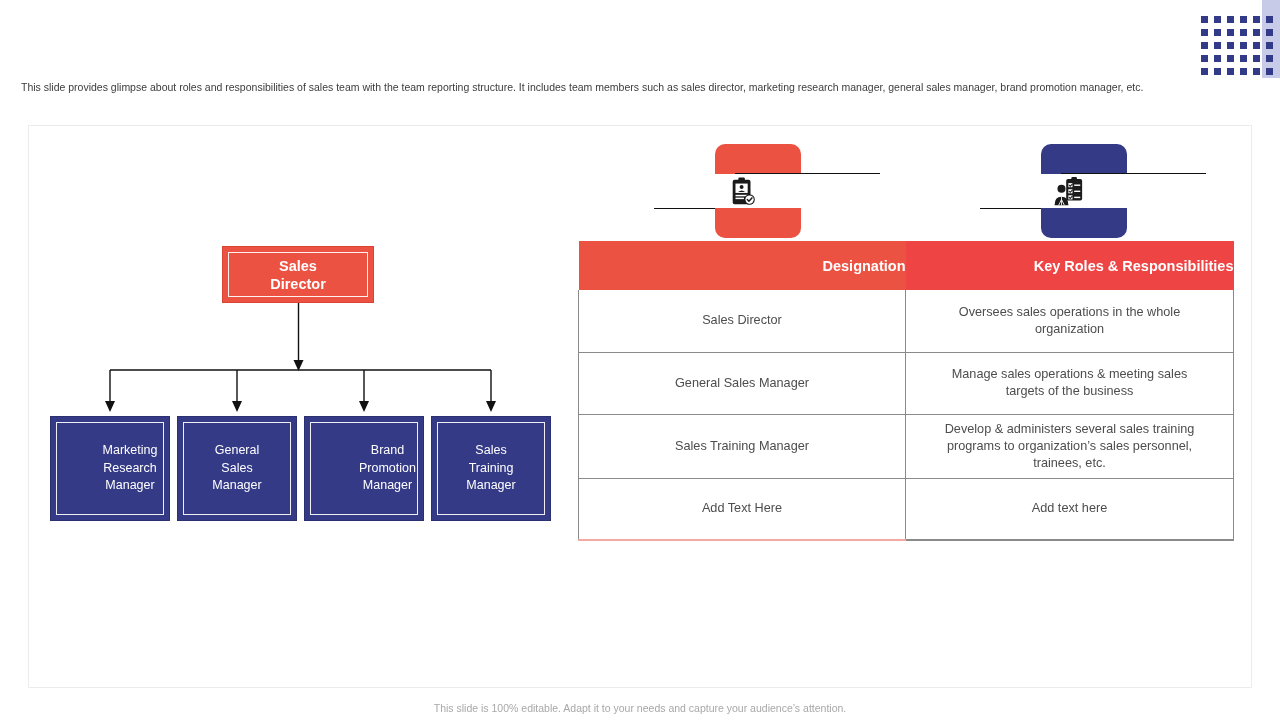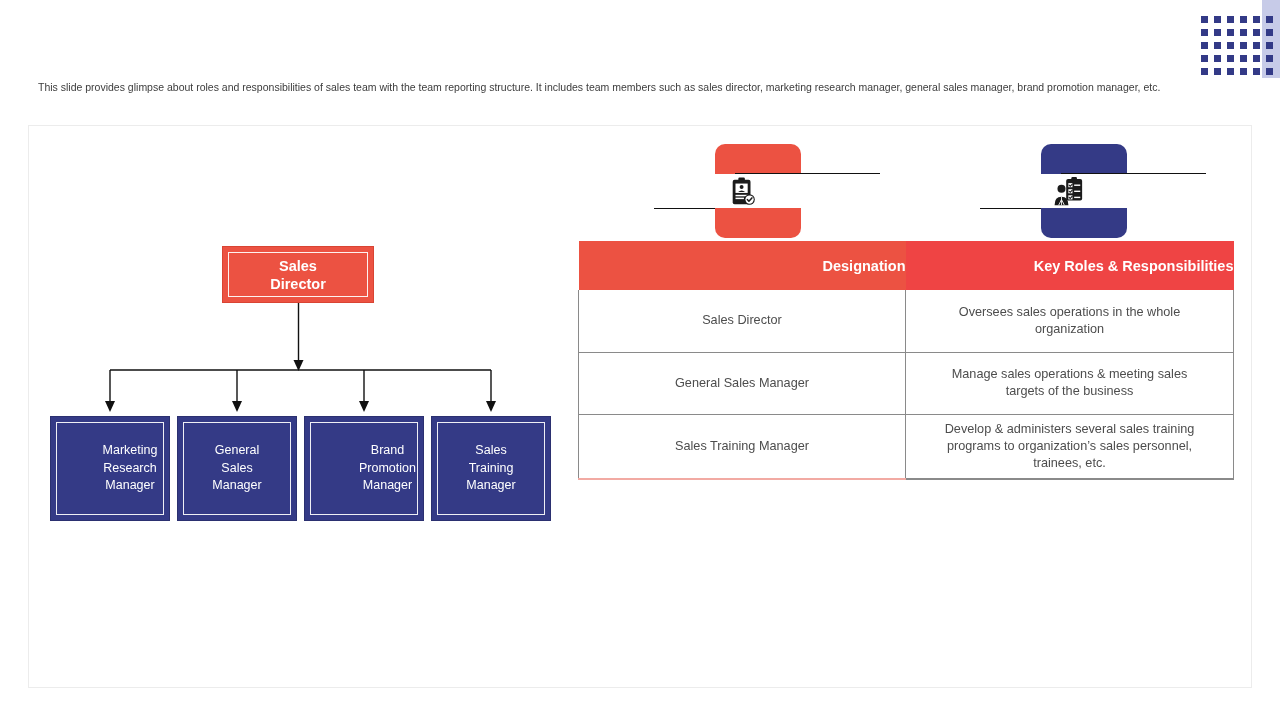--- a/index.html
+++ b/index.html
@@ -29,21 +29,21 @@
     display: block; width: 7px; height: 7px; background: #333a87;
   }
 
   
   .page-title {
     position: absolute; left: 38px; top: 27px;
     font-size: 30px; font-weight: bold; color: #1b1b1b;
     letter-spacing: -0.2px; white-space: nowrap;
   }
   .page-subtitle {
-    position: absolute; left: 38px; top: 80px; width: 1158px;
+    position: absolute; left: 21px; top: 80px; width: 1158px;
     font-size: 10.5px; line-height: 14px; color: #3c3c3c;
   }
 
   
   .card {
     position: absolute; left: 28px; top: 125px;
     width: 1224px; height: 563px;
     background: #fff; border: 1px solid #ececec;
   }
 
@@ -282,19 +282,24 @@
             <td class="cell-right">Oversees sales operations in the whole organization</td>
           </tr>
           <tr>
             <td class="cell-left">General Sales Manager</td>
             <td class="cell-right">Manage sales operations &amp; meeting sales targets of the business</td>
           </tr>
           <tr>
             <td class="cell-left">Sales Training Manager</td>
             <td class="cell-right">Develop &amp; administers several sales training programs to organization’s sales personnel, trainees, etc.</td>
           </tr>
+          <tr>
+            <td class="cell-left">Add Text Here</td>
+            <td class="cell-right">Add text here</td>
+          </tr>
         </tbody>
     </table>
 
   </div>
 
+  <div class="footer">This slide is 100% editable. Adapt it to your needs and capture your audience’s attention.</div>
 
 </div>
 
 </body></html>

